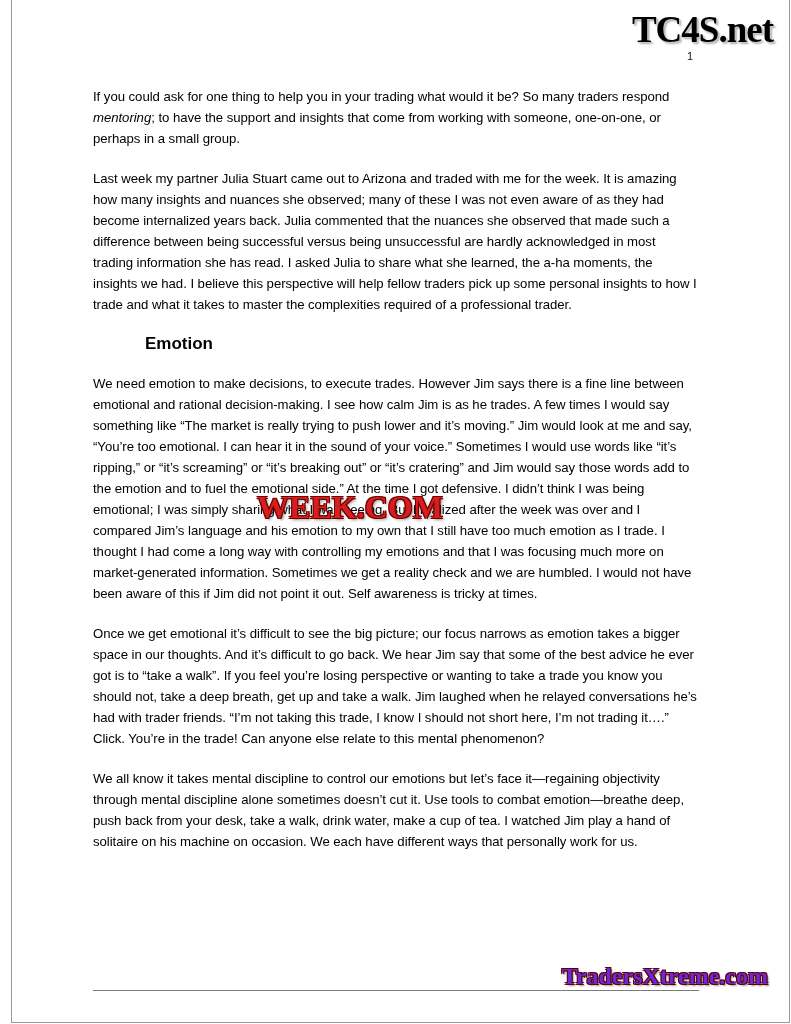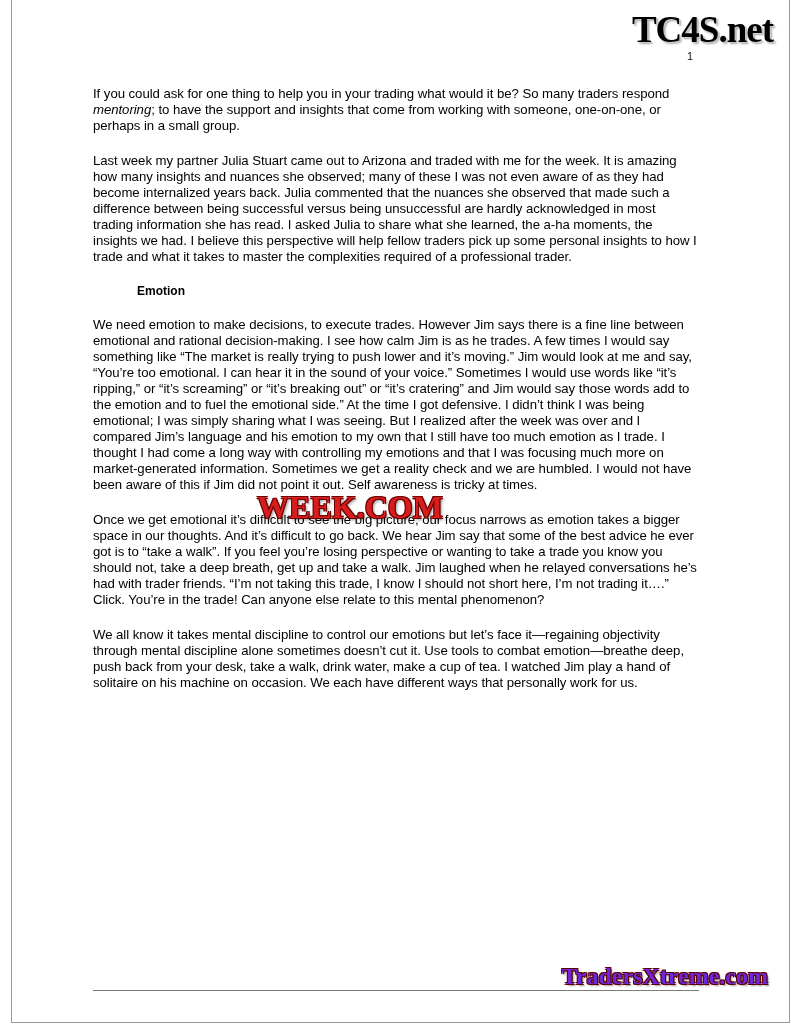--- a/index.html
+++ b/index.html
@@ -61,31 +61,31 @@
   .doc-title {
     font-size: 12.5px;
     font-weight: bold;
     text-align: center;
     margin: 0 0 26px 0;
     letter-spacing: -0.1px;
   }
 
   p.para {
     font-size: 13.2px;
-    line-height: 16px;
+    line-height: 21px;
     margin: 0 0 19px 0;
     text-align: left;
     letter-spacing: -0.05px;
   }
   p.para:last-child { margin-bottom: 12px; }
 
   .section-head {
-    font-size: 12px;
+    font-size: 17px;
     font-weight: bold;
-    margin: 0 0 19px 0;
+    margin: 0 0 19px 8px;
     padding-left: 44px;
   }
 
   em.italic { font-style: italic; }
 
   
   .dlsub-watermark {
     position: absolute;
     left: 180px;
     top: 489px;

